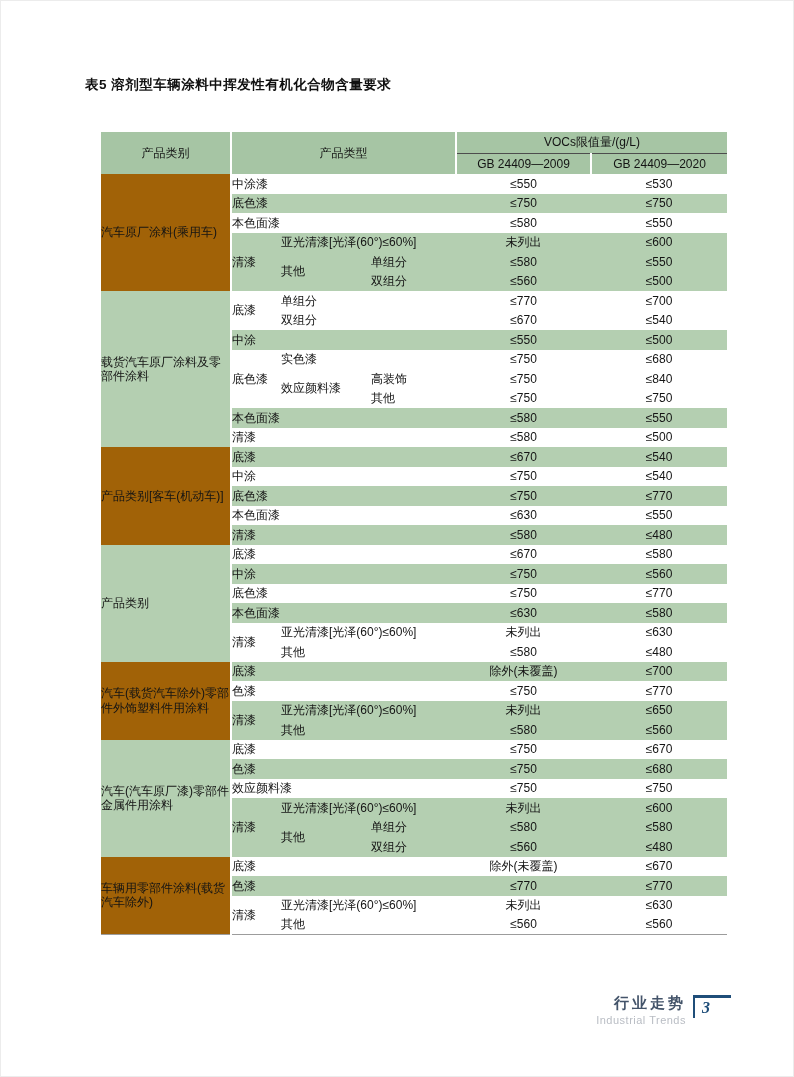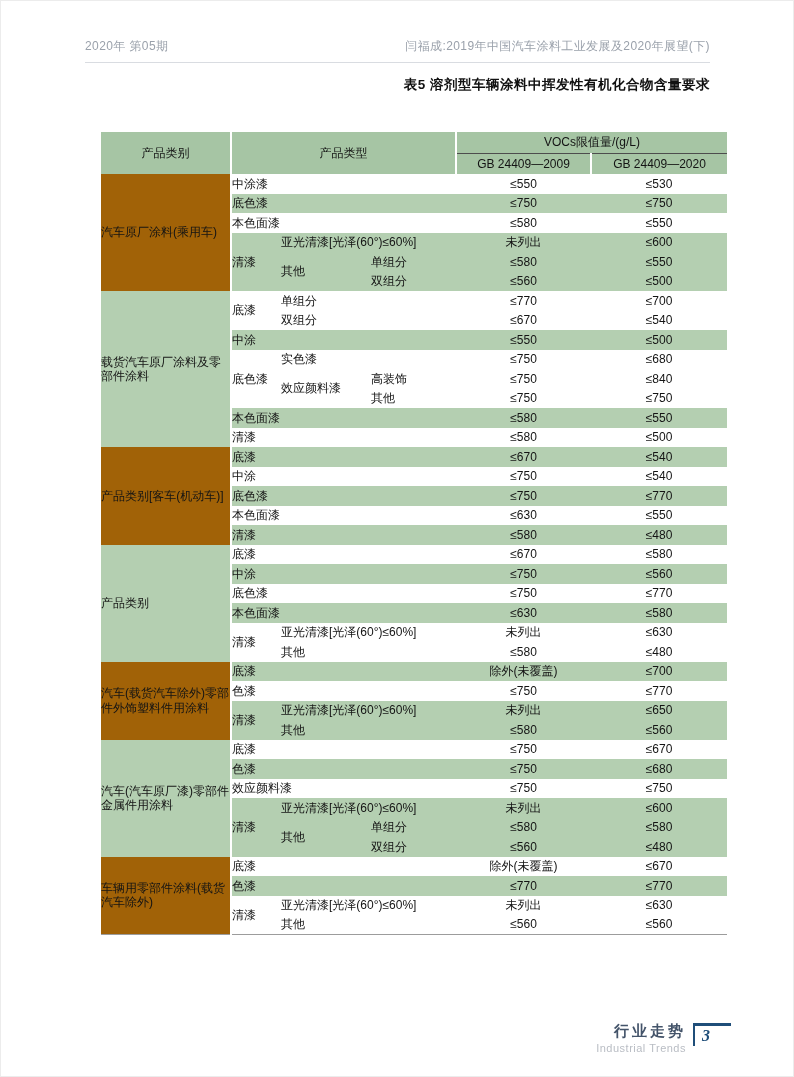--- a/index.html
+++ b/index.html
@@ -22,21 +22,21 @@
     overflow:hidden;
     box-shadow:inset 0 0 0 1px #ececec;
   }
   .page-header{
     position:absolute;top:38px;left:85px;width:625px;
     display:flex;justify-content:space-between;align-items:flex-end;
     font-size:12px;color:var(--hdr-gray);
     padding-bottom:7px;border-bottom:1px solid var(--hdr-rule);
     letter-spacing:.4px;
   }
-  .titles{position:absolute;top:76px;left:85px;width:625px;text-align:right;color:#101010;}
+  .titles{position:absolute;top:76px;left:85px;width:625px;text-align:left;color:#101010;}
   .title-zh{font-size:13.5px;font-weight:bold;letter-spacing:.5px;}
   .title-en{font-size:12.5px;font-weight:bold;margin-top:3px;
     font-family:"Liberation Serif","DejaVu Serif",serif;}
   table.voc{
     position:absolute;top:132px;left:85px;width:626px;
     border-collapse:collapse;table-layout:fixed;
     font-size:12px;color:var(--ink);
     border-bottom:1px solid var(--tbl-rule);
     margin-left:16px;
   }
@@ -49,43 +49,39 @@
   table.voc td{height:19.5px;padding:0;vertical-align:middle;line-height:1.2;}
   td.t{text-align:left;padding-left:5px;}
   td.v{text-align:center;}
   td.cat{
     text-align:left;padding:1px 4px 1px 6px;
     border-right:2px solid #fff;line-height:1.4;
   }
   td.catg{background:var(--green-band);}
   td.catw{background:#a16207;}
   tr.g td:not(.cat){background:var(--green-band);}
-  .footer{position:absolute;top:1022px;right:63px;display:flex;align-items:flex-start;gap:7px;}
+  .footer{position:absolute;top:994px;right:63px;display:flex;align-items:flex-start;gap:7px;}
   .footer-titles{text-align:right;}
   .footer-zh{font-size:15px;font-weight:bold;color:var(--footer-slate);letter-spacing:3px;}
   .footer-en{font-size:11px;color:var(--footer-light);letter-spacing:.5px;margin-top:1px;}
   .page-box{
     border-top:3px solid var(--footer-navy);
     border-left:2px solid var(--footer-navy);
     width:38px;height:23px;display:flex;align-items:center;padding-left:7px;margin-top:1px;
   }
   .page-num{
     font-family:"Liberation Serif","DejaVu Serif",serif;
     font-style:italic;font-weight:bold;font-size:16px;color:var(--footer-navy);
   }
 </style>
 </head>
 <body>
 
 <div class="page">
 
-  <div class="page-header">
-    <span>2020年 第05期</span>
-    <span>闫福成:2019年中国汽车涂料工业发展及2020年展望(下)</span>
-  </div>
 
   <div class="titles">
     <div class="title-zh">表5 溶剂型车辆涂料中挥发性有机化合物含量要求</div>
   </div>
 
   <table class="voc">
     <colgroup>
       <col style="width:130px">
         <col style="width:50px">
         <col style="width:90px">

